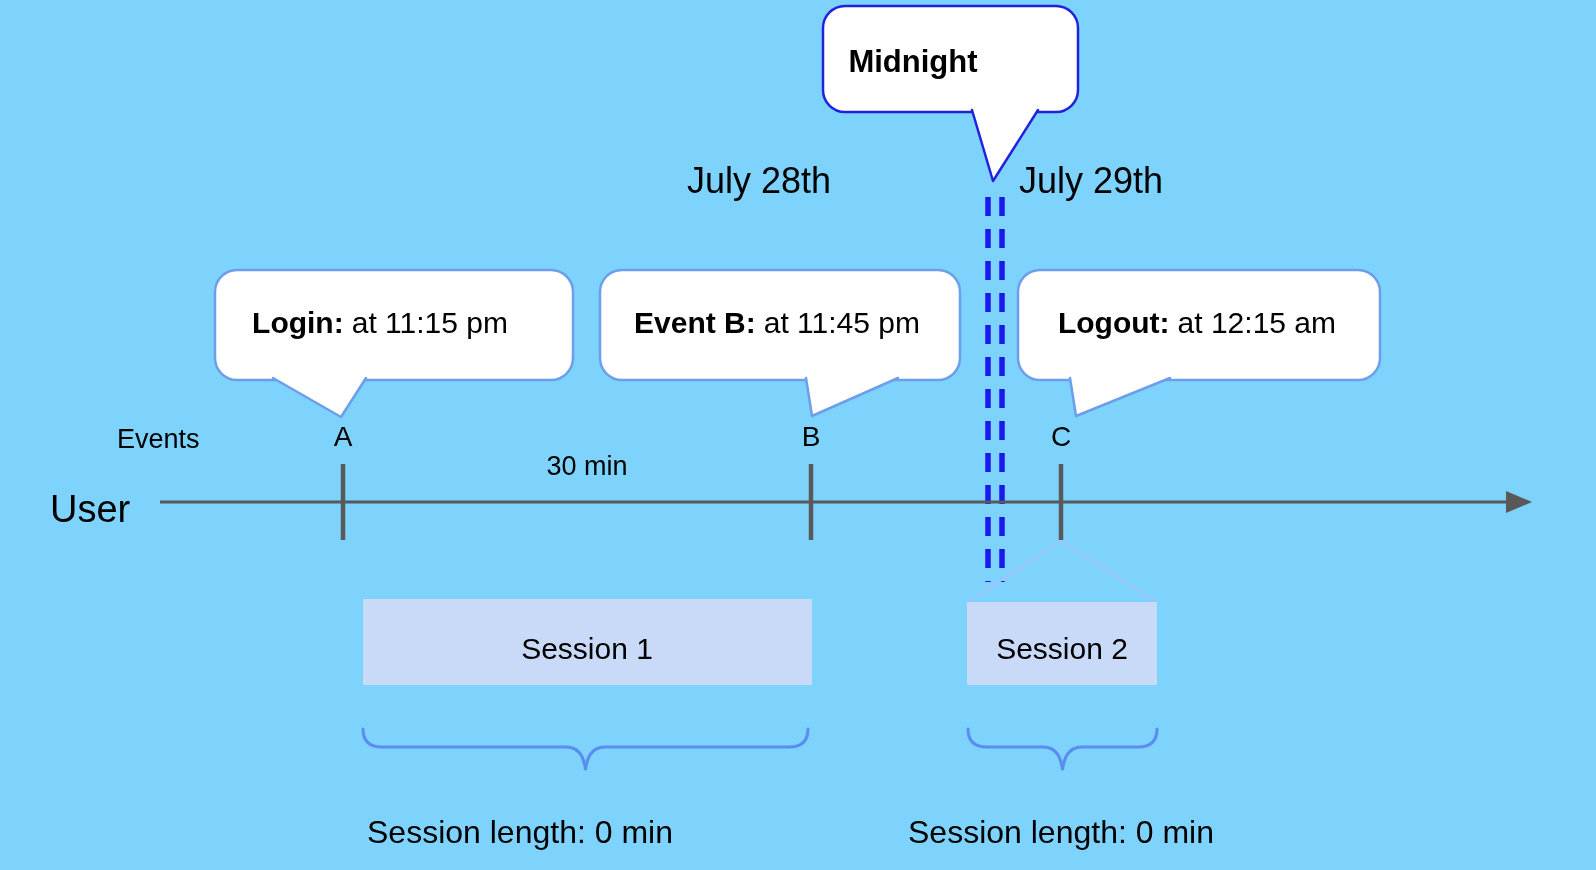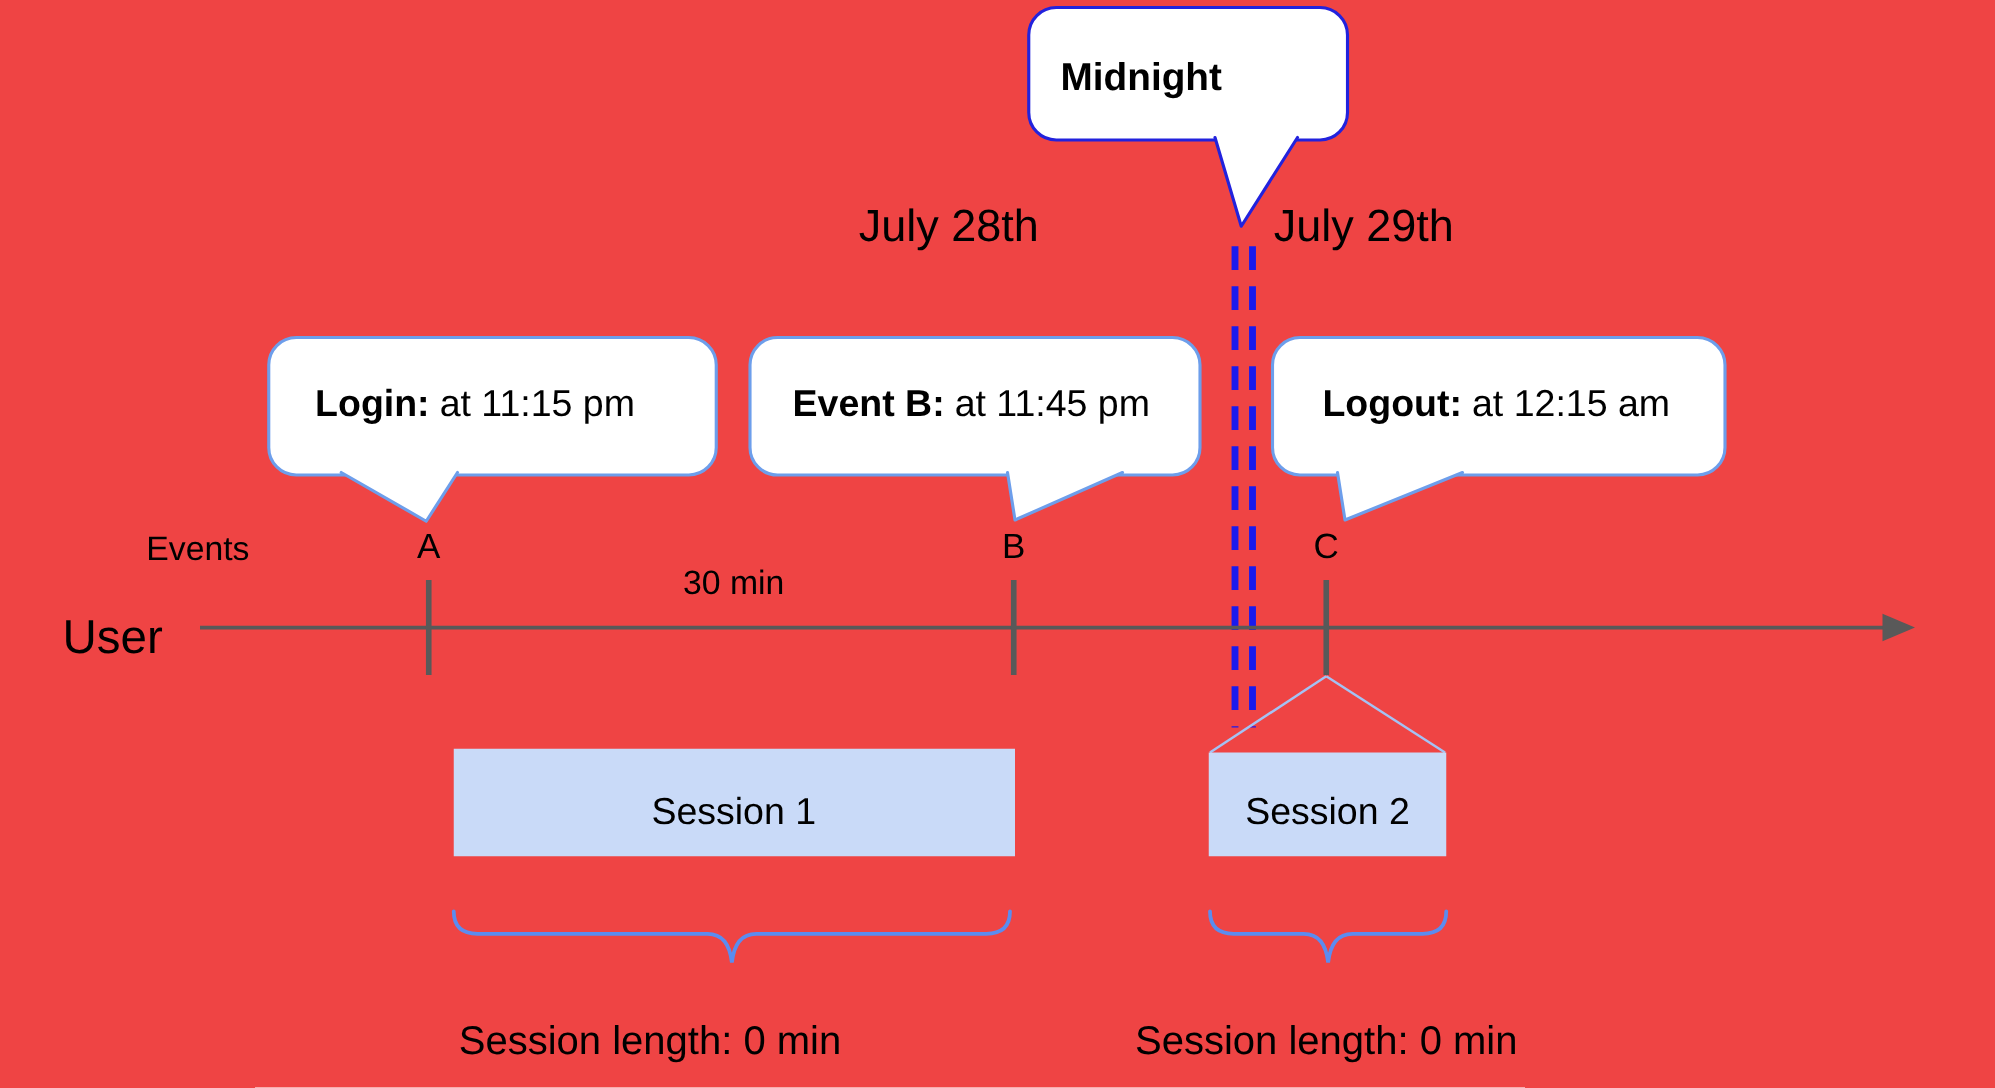--- a/index.html
+++ b/index.html
@@ -7,21 +7,21 @@
     padding: 0;
     background: #ffffff;
     width: 1596px;
     height: 870px;
     overflow: hidden;
   }
   .stage {
     position: relative;
     width: 1596px;
     height: 870px;
-    background: #ef4444;
+    background: #7dd3fc;
   }
   svg text {
     font-family: "Liberation Sans", "DejaVu Sans", sans-serif;
     fill: var(--text, #000);
   }
   .bubble {
     fill: #ffffff;
     stroke: var(--callout-border-light, #6d9eeb);
     stroke-width: 2.5;
   }

